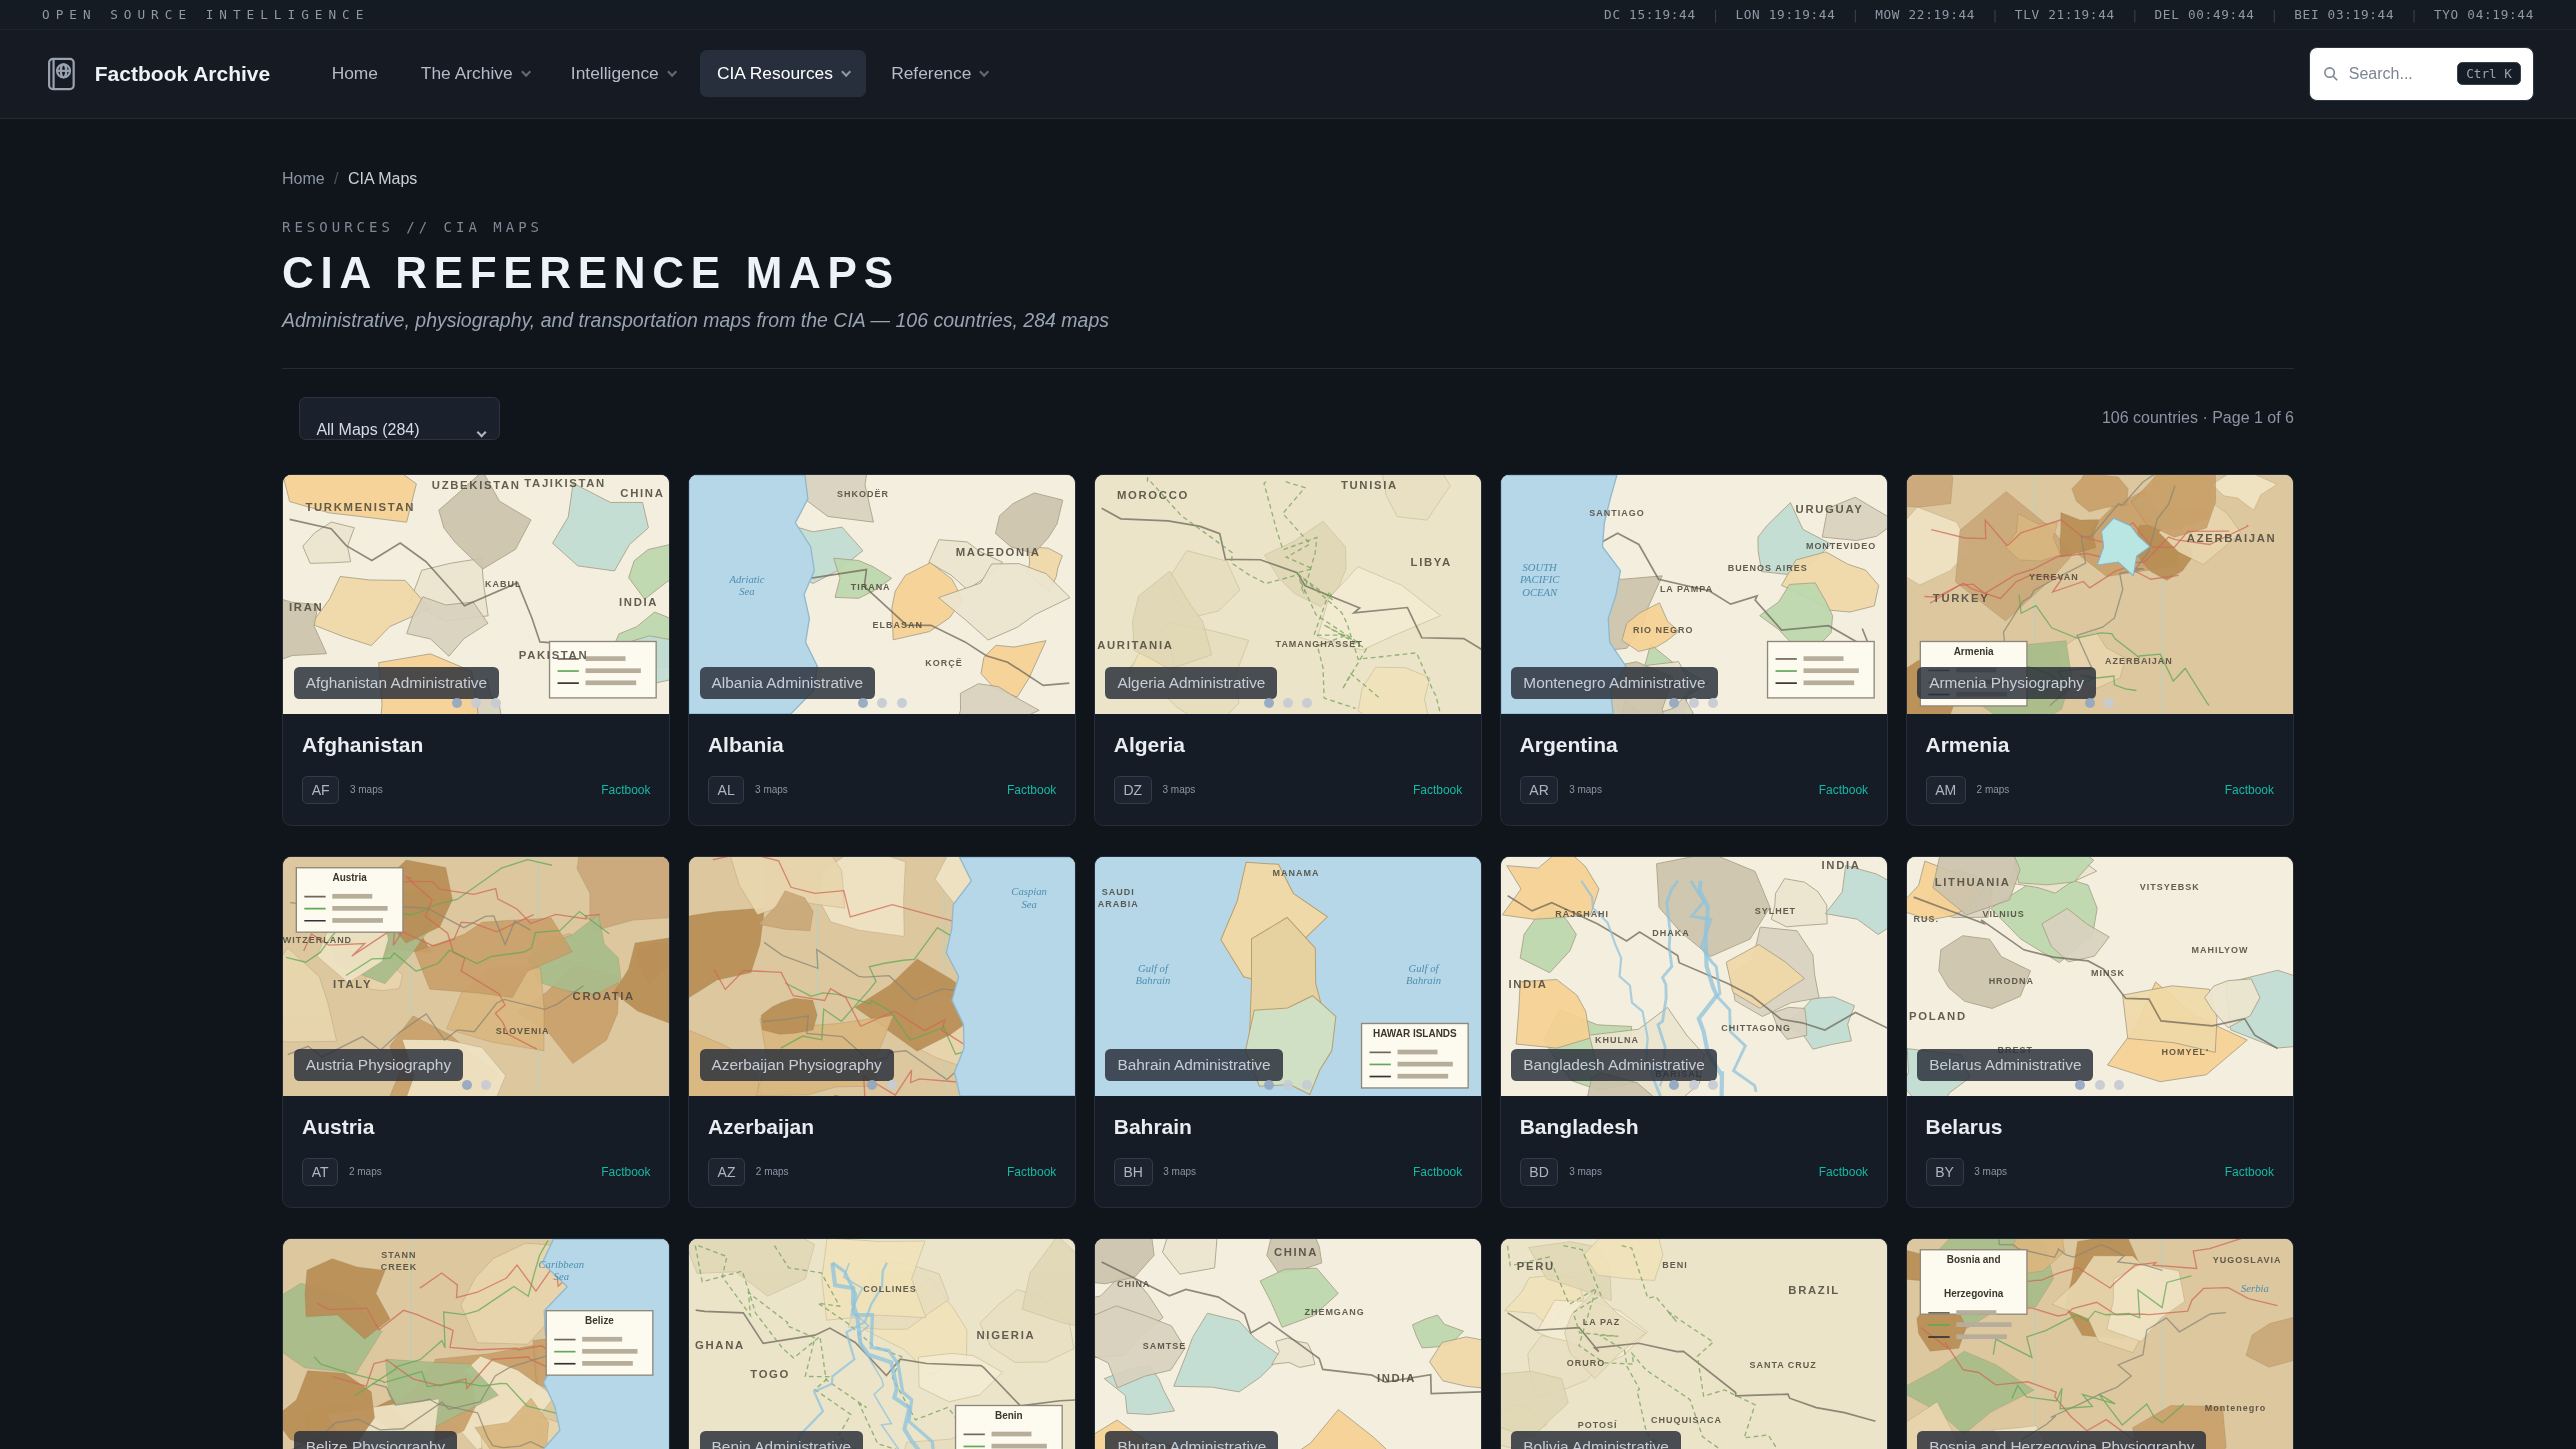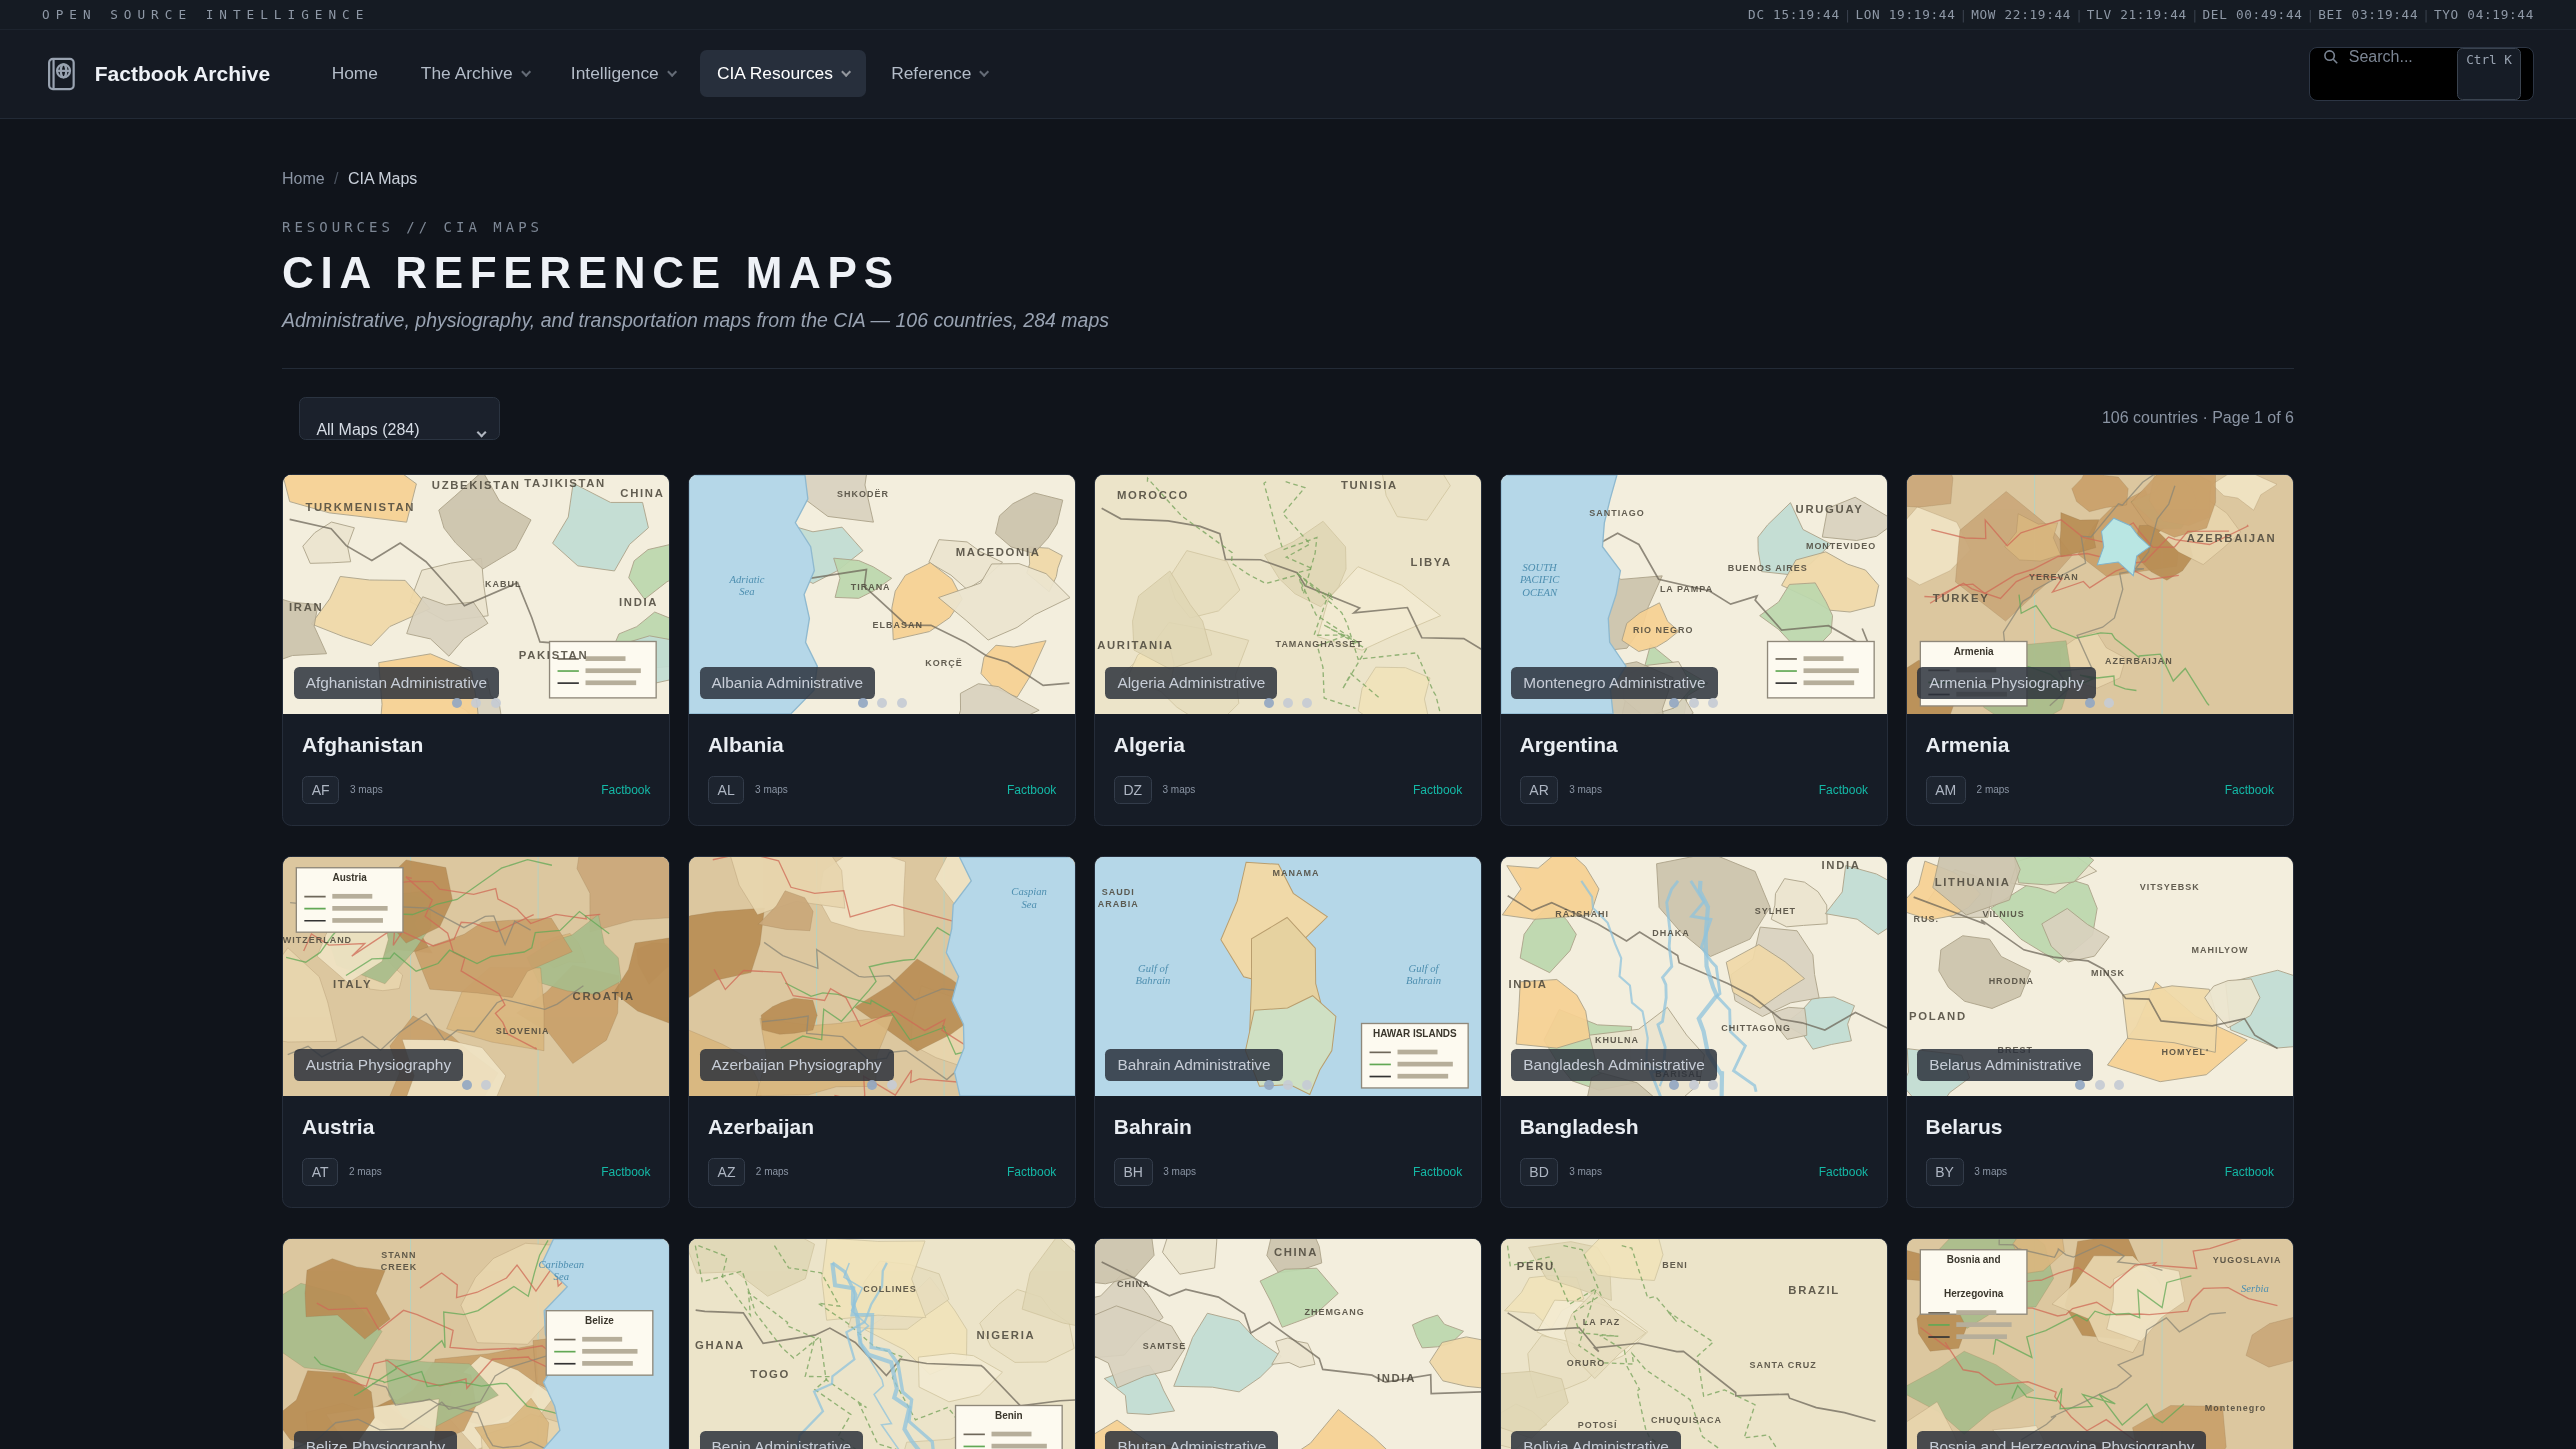--- a/index.html
+++ b/index.html
@@ -2,33 +2,33 @@
 <html style="font-size:10.7px"><head>
 <meta charset="utf-8">
 <style>
   *{box-sizing:border-box;margin:0;padding:0}
   html,body{width:2576px;height:1449px;overflow:hidden}
   body{background:#10141b;font-family:"Liberation Sans",sans-serif;color:#dfe4ec}
 
   
   .ticker{height:29.5px;background:#151b23;border-bottom:0.7px solid #1d242e;display:flex;align-items:center;padding:14px 42px;font-family:"DejaVu Sans Mono",monospace;font-size:12.7px;color:#8e98a6}
   .ticker-label{letter-spacing:6px}
-  .clocks{margin-left:auto;display:flex;align-items:flex-end;gap:4px}
+  .clocks{margin-left:auto;display:flex;align-items:flex-end;gap:16px}
   .clock{white-space:nowrap;letter-spacing:0.7px}
   .clock-sep{color:#39414d}
 
   
   nav{height:89px;background:#151a23;border-bottom:1.3px solid #222a36;display:flex;align-items:center;padding:0 42px}
   .logo{width:38px;height:38px;flex:0 0 auto}
   .brand{font-size:21px;font-weight:bold;color:#eef1f6;margin-left:14.8px;white-space:nowrap}
   .menu{display:flex;align-items:center;margin-left:44px;gap:8px}
   .mitem{display:flex;align-items:center;gap:8px;padding:13.4px 17.4px;font-size:17.4px;color:#b3bcc8;border-radius:6.7px;cursor:pointer;white-space:nowrap}
   .mitem.active{background:#272f3c;color:#fff}
   .chev{width:7.4px;height:7.4px;border-right:2px solid currentColor;border-bottom:2px solid currentColor;transform:rotate(45deg) translateY(-2px);opacity:.5;display:inline-block}
-  .search{margin-left:auto;width:225px;height:54px;border:1.3px solid #2c3544;background:#000000;border-radius:8px;display:flex;padding:0 12px;gap:9.4px;cursor:pointer}
+  .search{margin-left:auto;width:225px;height:54px;border:1.3px solid #2c3544;background:#ffffff;border-radius:8px;display:flex;align-items:center;padding:0 12px;gap:9.4px;cursor:pointer}
   .search-ph{font-size:16px;color:#7b8593}
   .kbd{margin-left:auto;font-family:"DejaVu Sans Mono",monospace;font-size:12.7px;color:#98a2b0;border:1.3px solid #3a434f;border-radius:5.4px;padding:3.4px 8px;background:#161c26;white-space:nowrap}
 
   .container{width:2012px;margin:0 auto}
   .crumbs{margin-top:51px;font-size:16px;color:#8b95a4;display:flex;gap:9.4px;align-items:center}
   .crumb-home{cursor:pointer}
   .crumb-sep{color:#4a525e}
   .crumb-current{color:#c9d0da}
   .eyebrow{margin-top:31px;font-family:"DejaVu Sans Mono",monospace;font-size:14px;letter-spacing:4px;color:#7d8795}
   h1{margin-top:13.4px;font-size:44px;font-weight:600;letter-spacing:6.7px;color:#eef1f6}

